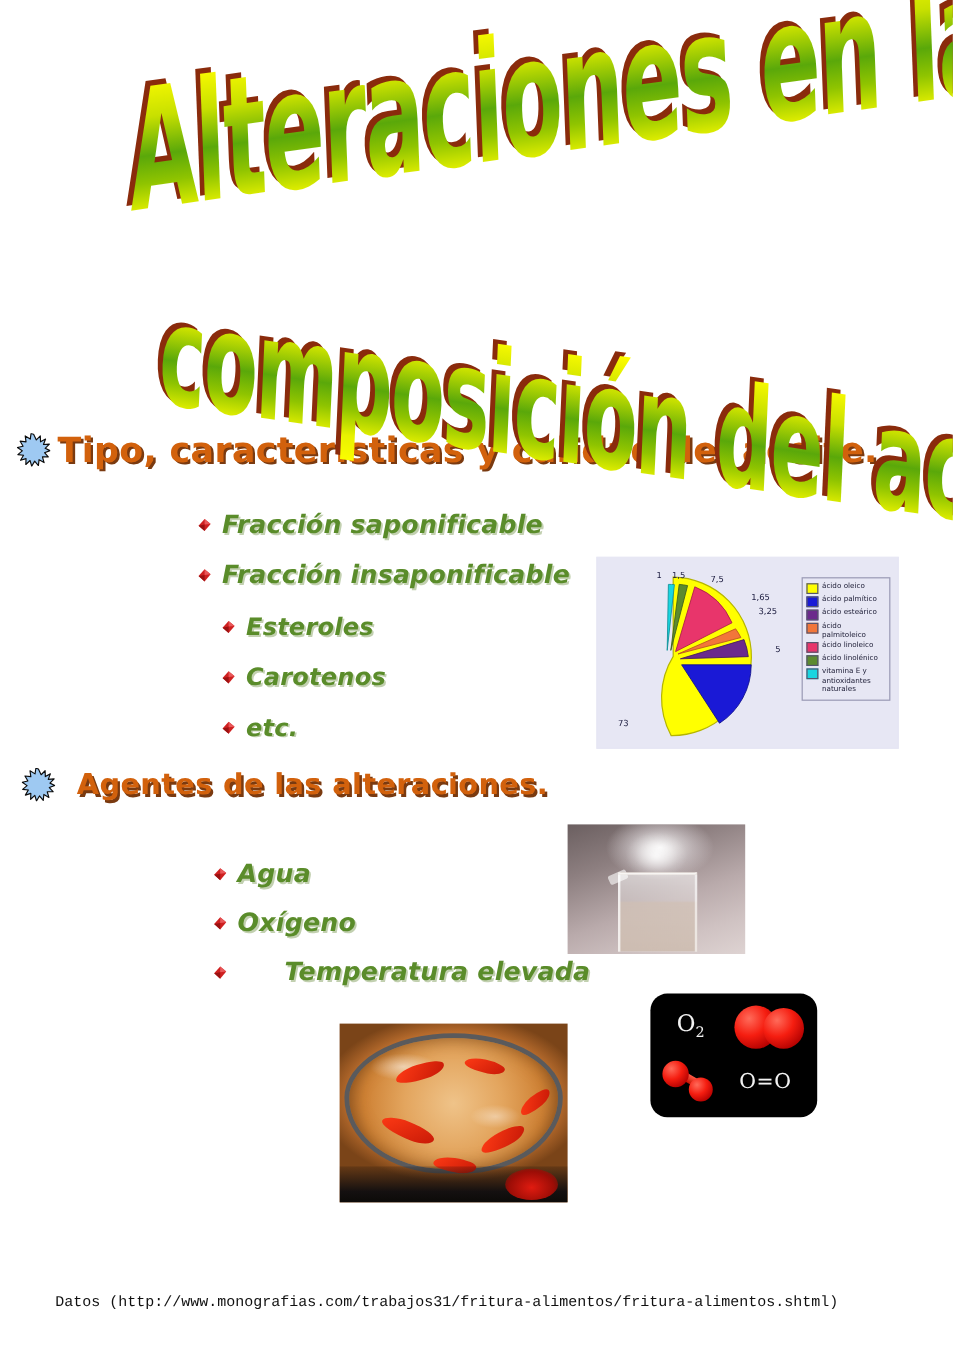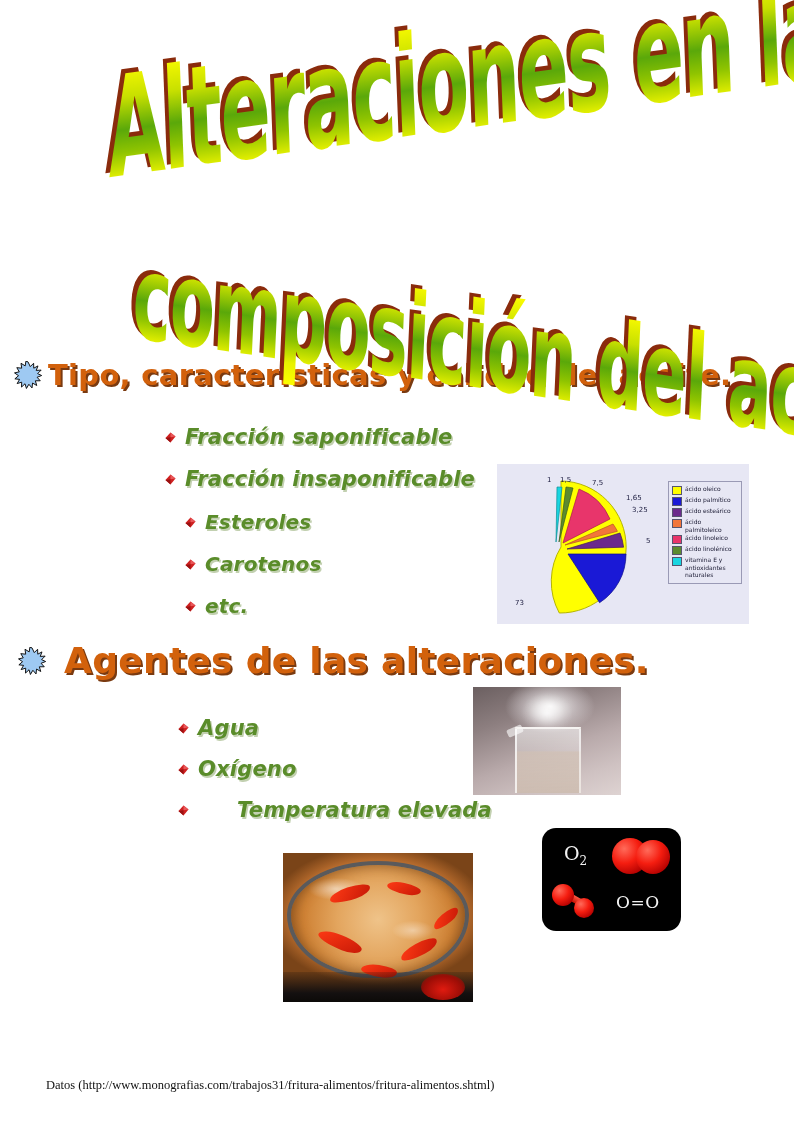--- a/index.html
+++ b/index.html
@@ -96,21 +96,21 @@
     font-family: "DejaVu Sans", sans-serif;
     font-weight: bold;
     font-size: 29px;
     color: #d2610c;
     text-shadow: 2px 2px 0 #7a3a10;
     letter-spacing: 0.3px;
     white-space: nowrap;
   }
   #heading-1 { left: 14px; top: 358px; }
   #heading-2 { left: 18px; top: 640px; }
-  #heading-2 .heading-text { font-size: 36px; margin-left: 12px; }
+  #heading-2 .heading-text { font-size: 24px; margin-left: 12px; }
 
   
   .bullet-row {
     position: absolute;
     display: flex;
     align-items: center;
     gap: 9px;
     white-space: nowrap;
   }
   .diamond {
@@ -291,21 +291,21 @@
     right: 8px; bottom: 2px; width: 44px; height: 26px;
     background: radial-gradient(ellipse at 50% 60%, #e01b10 0%, #9c0d06 60%, rgba(40,5,3,0) 100%);
     border-radius: 50%;
   }
 
   
   #footer-note {
     position: absolute;
     left: 46px;
     top: 1078px;
-    font-family: Liberation Serif, serif;
+    font-family: Liberation Mono, monospace;
     font-size: 12.5px;
     color: #111111;
     white-space: nowrap;
   }
 </style>
 </head>
 <body>
 
 <div class="slide">
 

